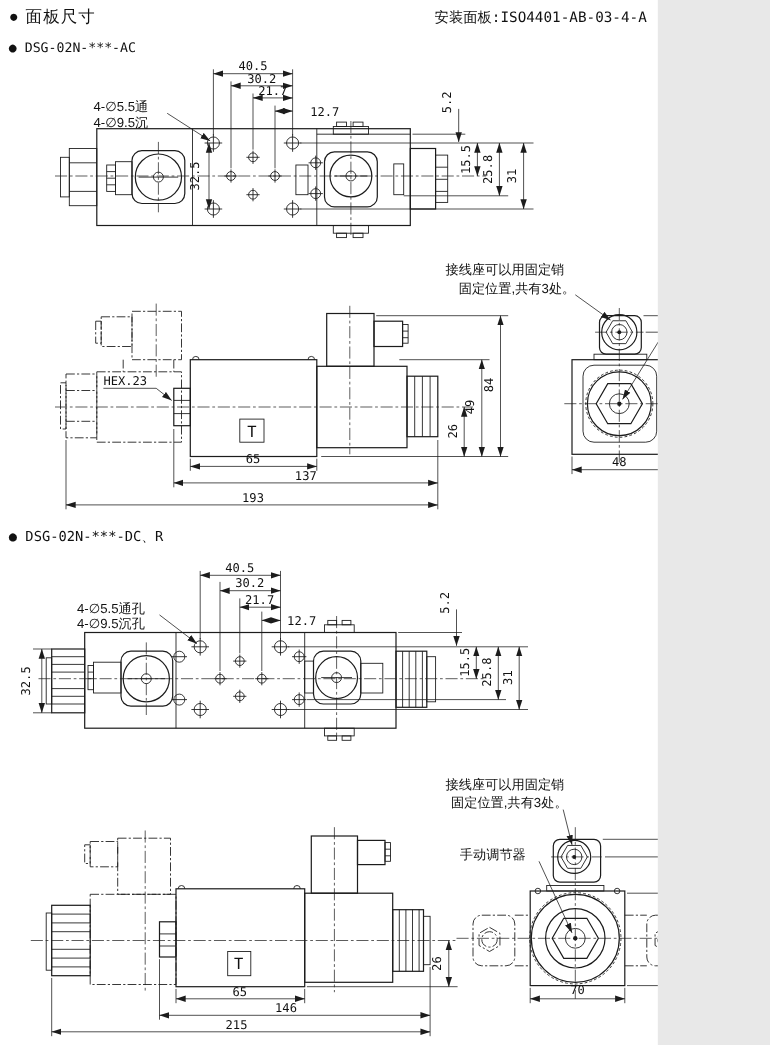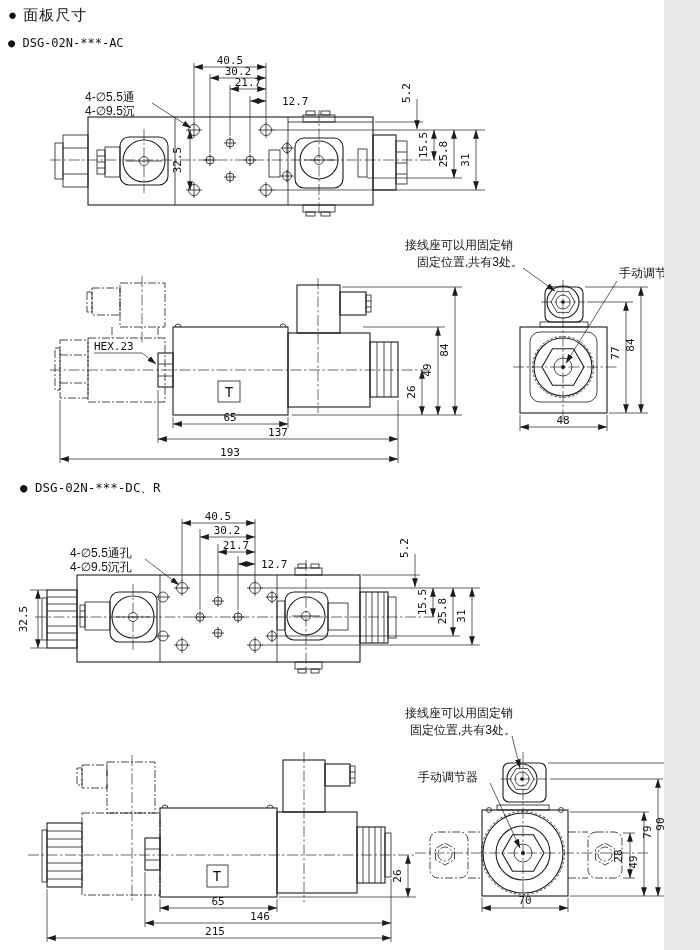--- a/index.html
+++ b/index.html
@@ -1,40 +1,41 @@
 <!DOCTYPE html>
 <html><head>
 <meta charset="utf-8">
 <style>
   html,body{margin:0;padding:0;background:#e8e8e8;}
-  #page{position:relative;width:664px;height:950px;background:#ffffff;overflow:hidden;
+  #page{position:relative;width:598px;height:950px;background:#ffffff;overflow:hidden;
         font-family:"Liberation Sans",sans-serif;color:#111;}
   .abs{position:absolute;white-space:nowrap;}
   #title{left:8px;top:6px;font-size:15px;letter-spacing:1px;}
   #mounting{right:10px;top:7px;font-size:13px;font-family:"DejaVu Sans Mono",monospace;}
   #secAC{left:8px;top:36px;font-size:12px;font-family:"DejaVu Sans Mono",monospace;}
-  #secDC{left:20px;top:480px;font-size:12.5px;font-family:"DejaVu Sans Mono",monospace;}
+  #secDC{left:8px;top:480px;font-size:12.5px;font-family:"DejaVu Sans Mono",monospace;}
   svg{position:absolute;overflow:visible;}
   .ol{fill:none;stroke:#1c1c1c;stroke-width:1.1;}
   .thin{stroke-width:0.8;}
   .cl{fill:none;stroke:#1c1c1c;stroke-width:0.65;stroke-dasharray:11 2.5 2.5 2.5;}
   .ph{fill:none;stroke:#1c1c1c;stroke-width:0.8;stroke-dasharray:8 2 2 2;}
   .dim,.ext{fill:none;stroke:#1c1c1c;stroke-width:0.7;}
   .kn{fill:none;stroke:#1c1c1c;stroke-width:0.8;stroke-dasharray:2.5 2;}
   text.dt{font-family:"DejaVu Sans Mono",monospace;font-size:11px;fill:#111;}
   text.cn{font-family:"Liberation Sans",sans-serif;font-size:12px;fill:#111;}
   text.tt{font-family:"DejaVu Sans Mono",monospace;font-size:14px;fill:#111;}
   .dot{fill:#1c1c1c;stroke:none;}
 </style>
 </head>
 <body>
 
 <div id="page">
 
   <div id="title" class="abs">● 面板尺寸</div>
+  <div id="mounting" class="abs">安装面板:ISO4401-AB-03-4-A</div>
   <div id="secAC" class="abs">● DSG-02N-***-AC</div>
   <div id="secDC" class="abs">● DSG-02N-***-DC、R</div>
 
   <svg style="left:30px;top:55px" width="470" height="185" viewBox="0 0 470 185">
     <defs>
       <marker id="arr1" markerUnits="userSpaceOnUse" markerWidth="9" markerHeight="7" refX="8.8" refY="3.5" orient="auto-start-reverse">
         <path d="M0,0.6 L9,3.5 L0,6.4 z" fill="#1c1c1c"></path>
       </marker>
       <g id="hA1">
           <circle class="ol thin" r="5.5"></circle>

